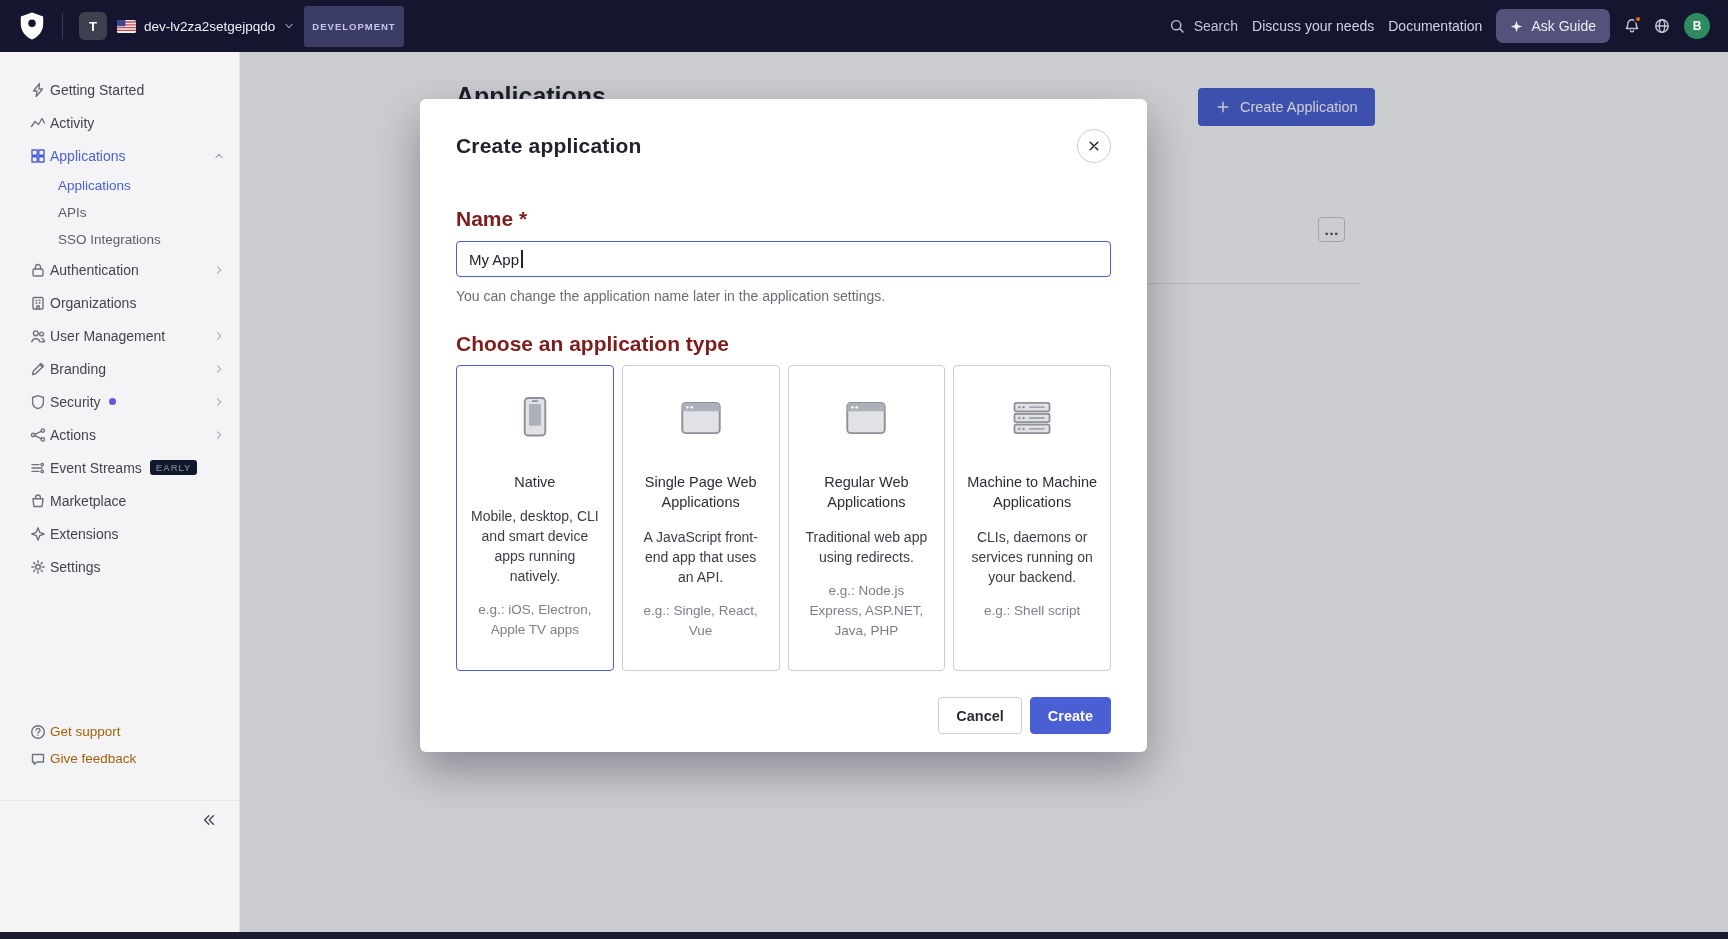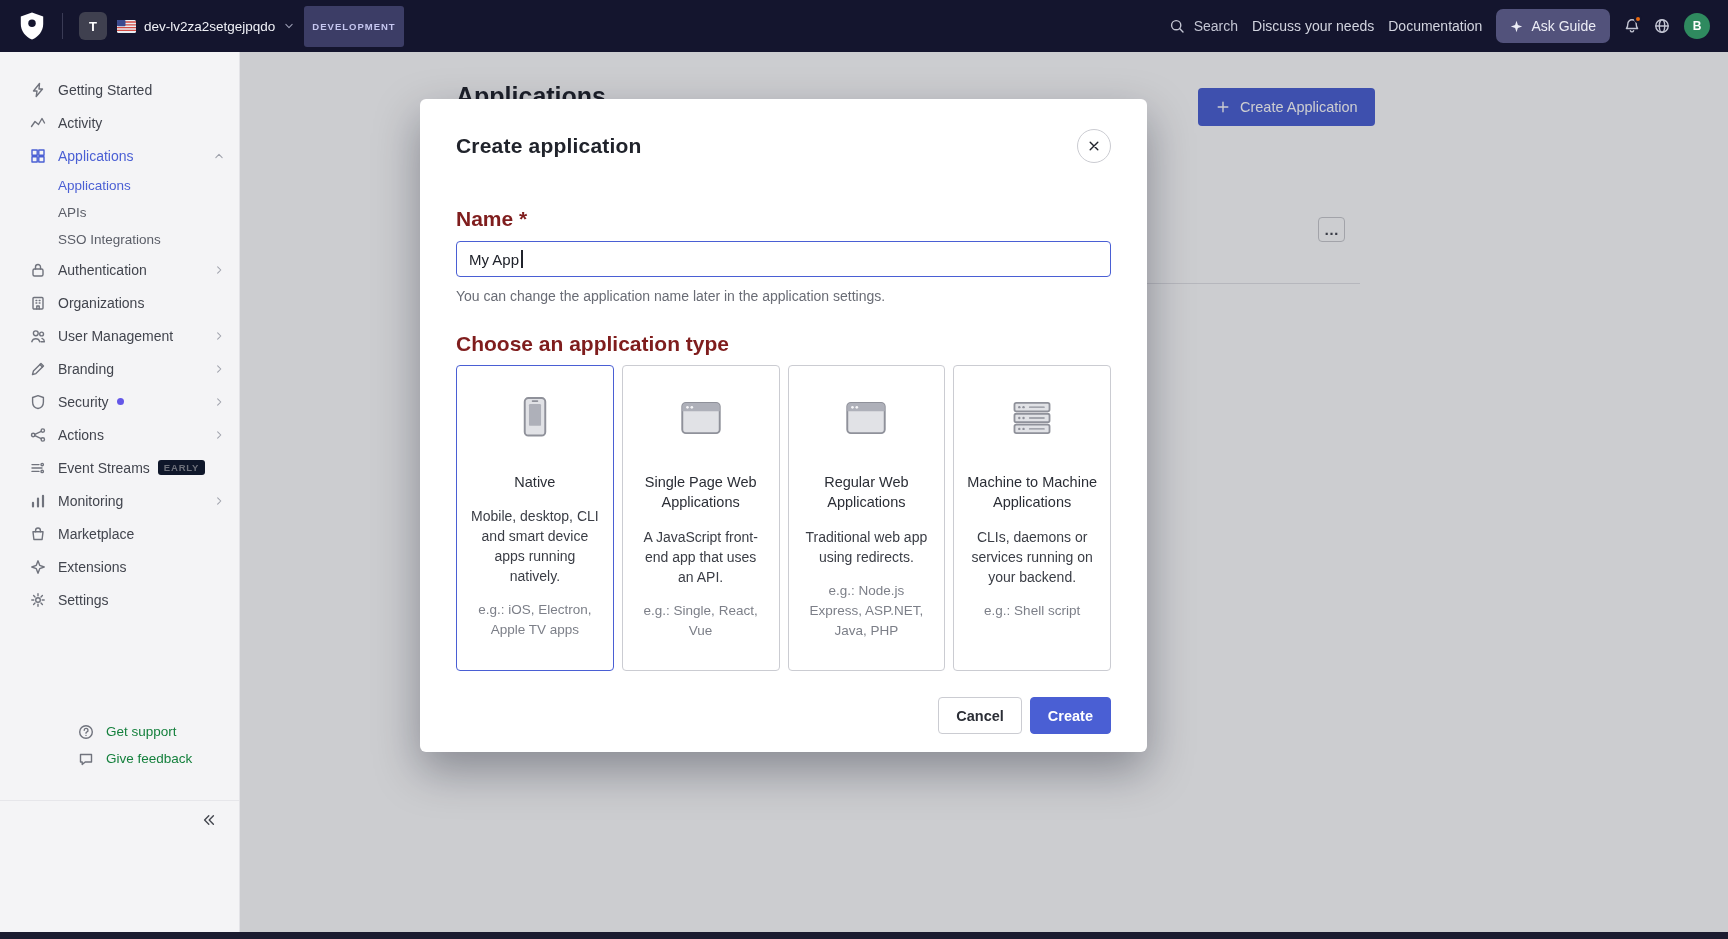--- a/index.html
+++ b/index.html
@@ -24,35 +24,35 @@
   .bell-dot { position:absolute; top:-3px; right:-2px; width:8px; height:8px; border-radius:50%; background:#e8680f; border:2px solid #14152e; }
   .glb { color:#c3c5d3; cursor:pointer; }
   .user-avatar { width:26px; height:26px; border-radius:50%; background:#2f8a5f; color:#fff; font-size:12px; font-weight:700; display:flex; align-items:center; justify-content:center; cursor:pointer; }
 
   .svgicon { display:inline-flex; align-items:center; justify-content:center; line-height:0; }
   .svgicon.sm svg { width:12px; height:12px; }
 
   
   .sidebar { position:absolute; top:52px; left:0; width:240px; bottom:7px; background:#f4f4f6; border-right:1px solid #e3e3e7; z-index:10; }
   .nav { padding-top:21px; }
-  .nav-item { height:33px; display:flex; align-items:center; gap:12px; padding:0 14px 0 30px; font-size:14px; color:#42454e; cursor:pointer; }
+  .nav-item { height:33px; display:flex; align-items:center; gap:4px; padding:0 14px 0 30px; font-size:14px; color:#42454e; cursor:pointer; }
   .nav-item .nav-icon { color:#70737d; width:16px; height:16px; flex:none; }
   .nav-item.active { color:#4a5fd4; }
   .nav-item.active .nav-icon { color:#4a5fd4; }
   .nav-text { flex:1; display:flex; align-items:center; gap:8px; white-space:nowrap; }
   .nav-chevron { color:#9ea1ab; display:none; }
   .nav-chevron.show { display:inline-flex; }
   .nav-dot { width:7px; height:7px; border-radius:50%; background:#6457e8; display:none; }
   .nav-dot.show { display:inline-block; }
   .nav-badge { display:none; font-size:9.5px; font-weight:700; letter-spacing:0.8px; color:#6e717b; background:#0f172a; border-radius:3px; padding:2px 6px; }
   .nav-badge.show { display:inline-block; }
   .subnav-item { height:27px; display:flex; align-items:center; padding-left:58px; font-size:13.5px; color:#5b5e68; cursor:pointer; }
   .subnav-item.active { color:#4a5fd4; }
   .side-footer { position:absolute; top:666px; left:0; right:0; }
-  .side-footer .nav-item { height:27px; font-size:13.5px; color:#15803d;margin-left:48px; }
+  .side-footer .nav-item { height:27px; font-size:13.5px; color:#a16207; }
   .collapse-bar { position:absolute; top:748px; left:0; right:0; border-top:1px solid #e6e6ea; padding:11px 22px 0 0; display:flex; justify-content:flex-end; color:#44474f; }
   .collapse-bar .svgicon { cursor:pointer; }
 
   
   .main { position:absolute; top:52px; left:240px; right:0; bottom:7px; background:#fff; }
   .page-title { position:absolute; left:216px; top:30px; font-size:25px; font-weight:700; color:#1e212a; }
   .create-app-btn { position:absolute; left:958px; top:36px; height:38px; background:#4a5fd4; border:none; border-radius:4px; color:#fff; font-size:14.5px; font-family:inherit; display:flex; align-items:center; gap:9px; padding:0 17px; cursor:pointer; }
   .more-btn { position:absolute; left:1078px; top:165px; width:27px; height:25px; background:#fff; border:1px solid #c9cace; border-radius:4px; color:#42454e; font-size:15px; font-weight:700; line-height:10px; cursor:pointer; }
   .content-divider { position:absolute; left:216px; top:231px; width:904px; border-top:1px solid #e3e3e7; }
 
@@ -316,36 +316,20 @@
     <span class="nav-text">
       <span class="nav-label">Event Streams</span>
 
       <span class="nav-badge show">EARLY</span>
     </span>
 
   </div>
         <div class="nav-item">
     <span class="svgicon nav-icon">
             <svg width="16" height="16" viewBox="0 0 16 16" fill="none" stroke="currentColor" stroke-width="1.4" stroke-linecap="round" stroke-linejoin="round">
-              <path d="M3 13.5V9.8M8 13.5V5.5M13 13.5V2.8" stroke-width="2.2"></path>
-            </svg>
-          </span>
-    <span class="nav-text">
-      <span class="nav-label">Monitoring</span>
-
-    </span>
-    <span class="svgicon sm nav-chevron show">
-            <svg width="16" height="16" viewBox="0 0 16 16" fill="none" stroke="currentColor" stroke-width="1.4" stroke-linecap="round" stroke-linejoin="round">
-              <path d="M6.2 3.8L10.4 8l-4.2 4.2"></path>
-            </svg>
-          </span>
-  </div>
-        <div class="nav-item">
-    <span class="svgicon nav-icon">
-            <svg width="16" height="16" viewBox="0 0 16 16" fill="none" stroke="currentColor" stroke-width="1.4" stroke-linecap="round" stroke-linejoin="round">
               <path d="M3 5.8h10l-.9 7.7H3.9z"></path>
               <path d="M5.6 5.8V4.4a2.4 2.4 0 0 1 4.8 0v1.4"></path>
             </svg>
           </span>
     <span class="nav-text">
       <span class="nav-label">Marketplace</span>
 
     </span>
 
   </div>

